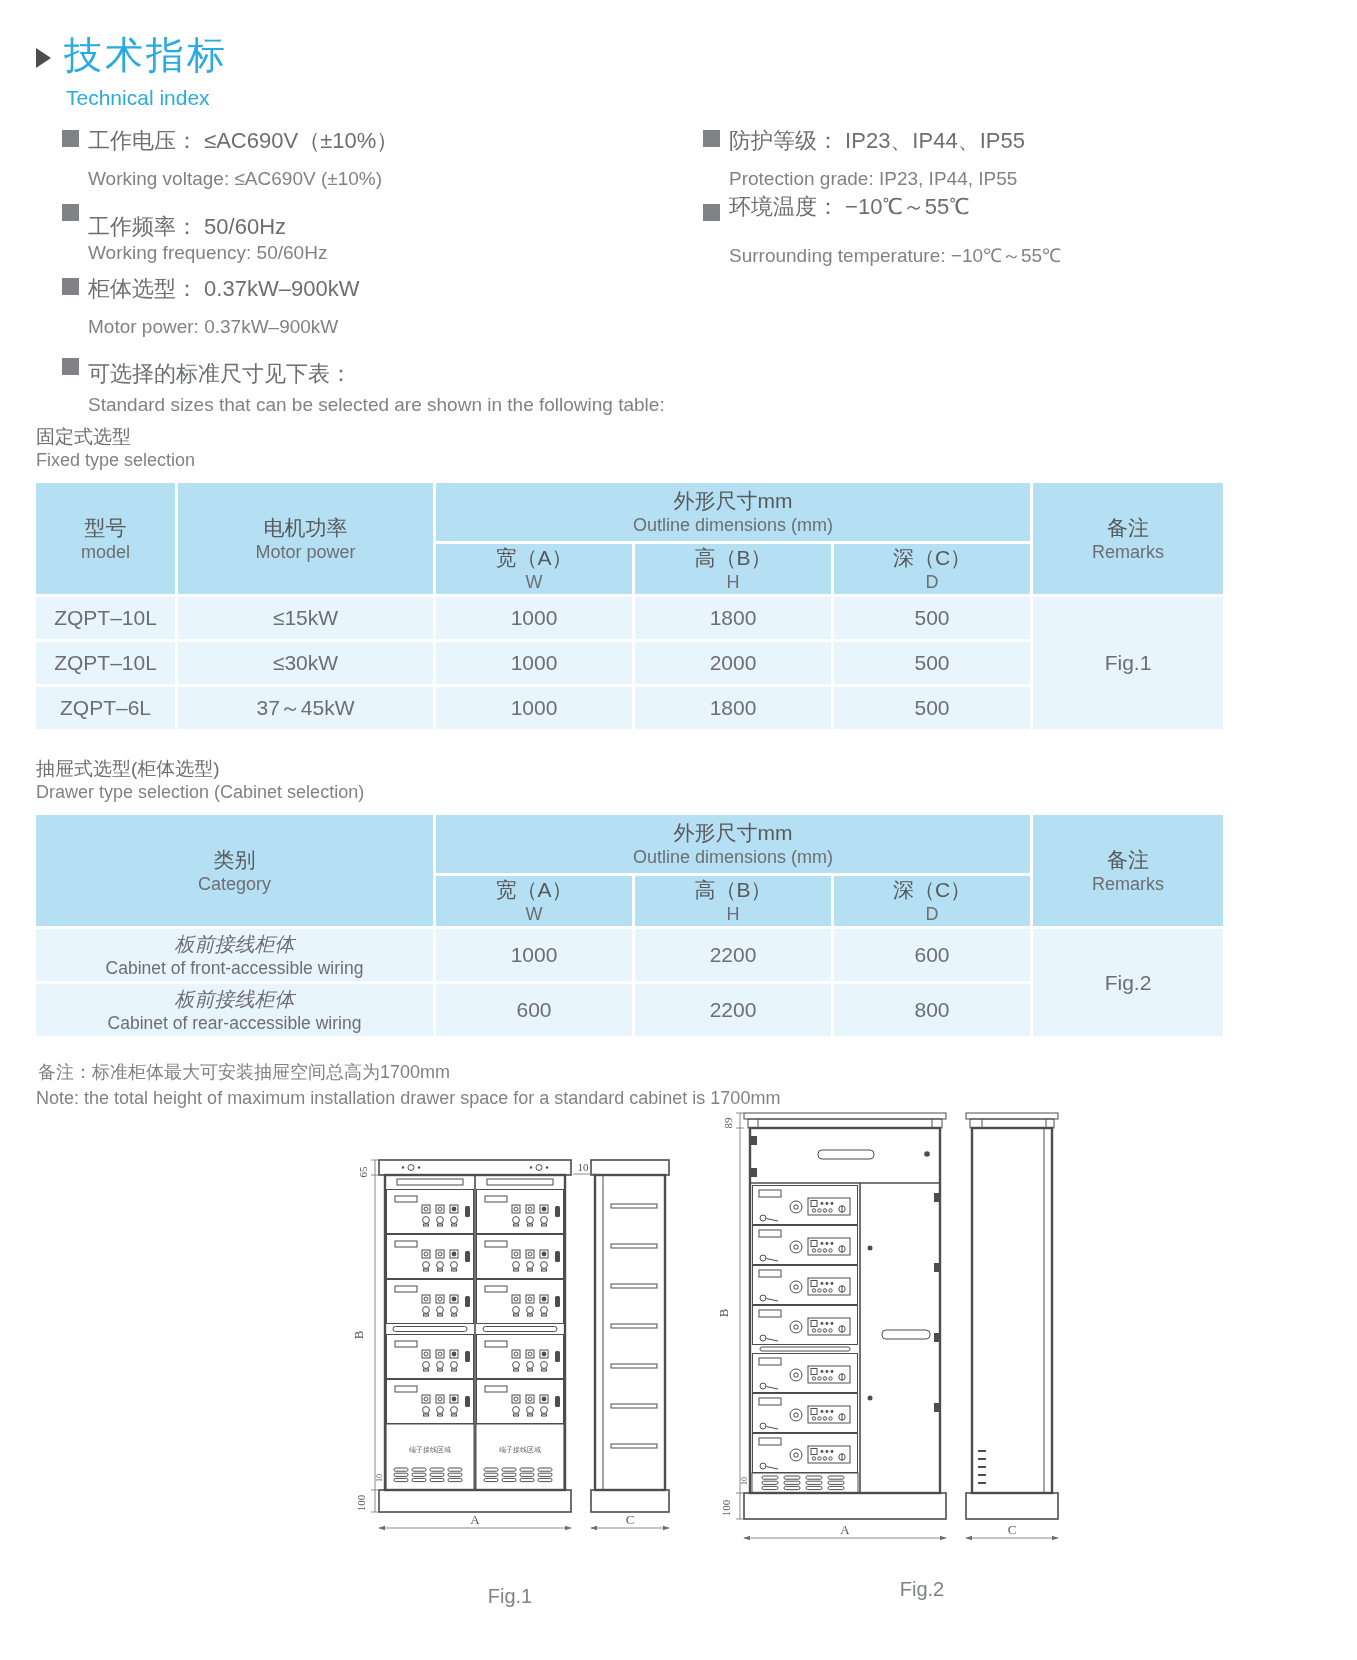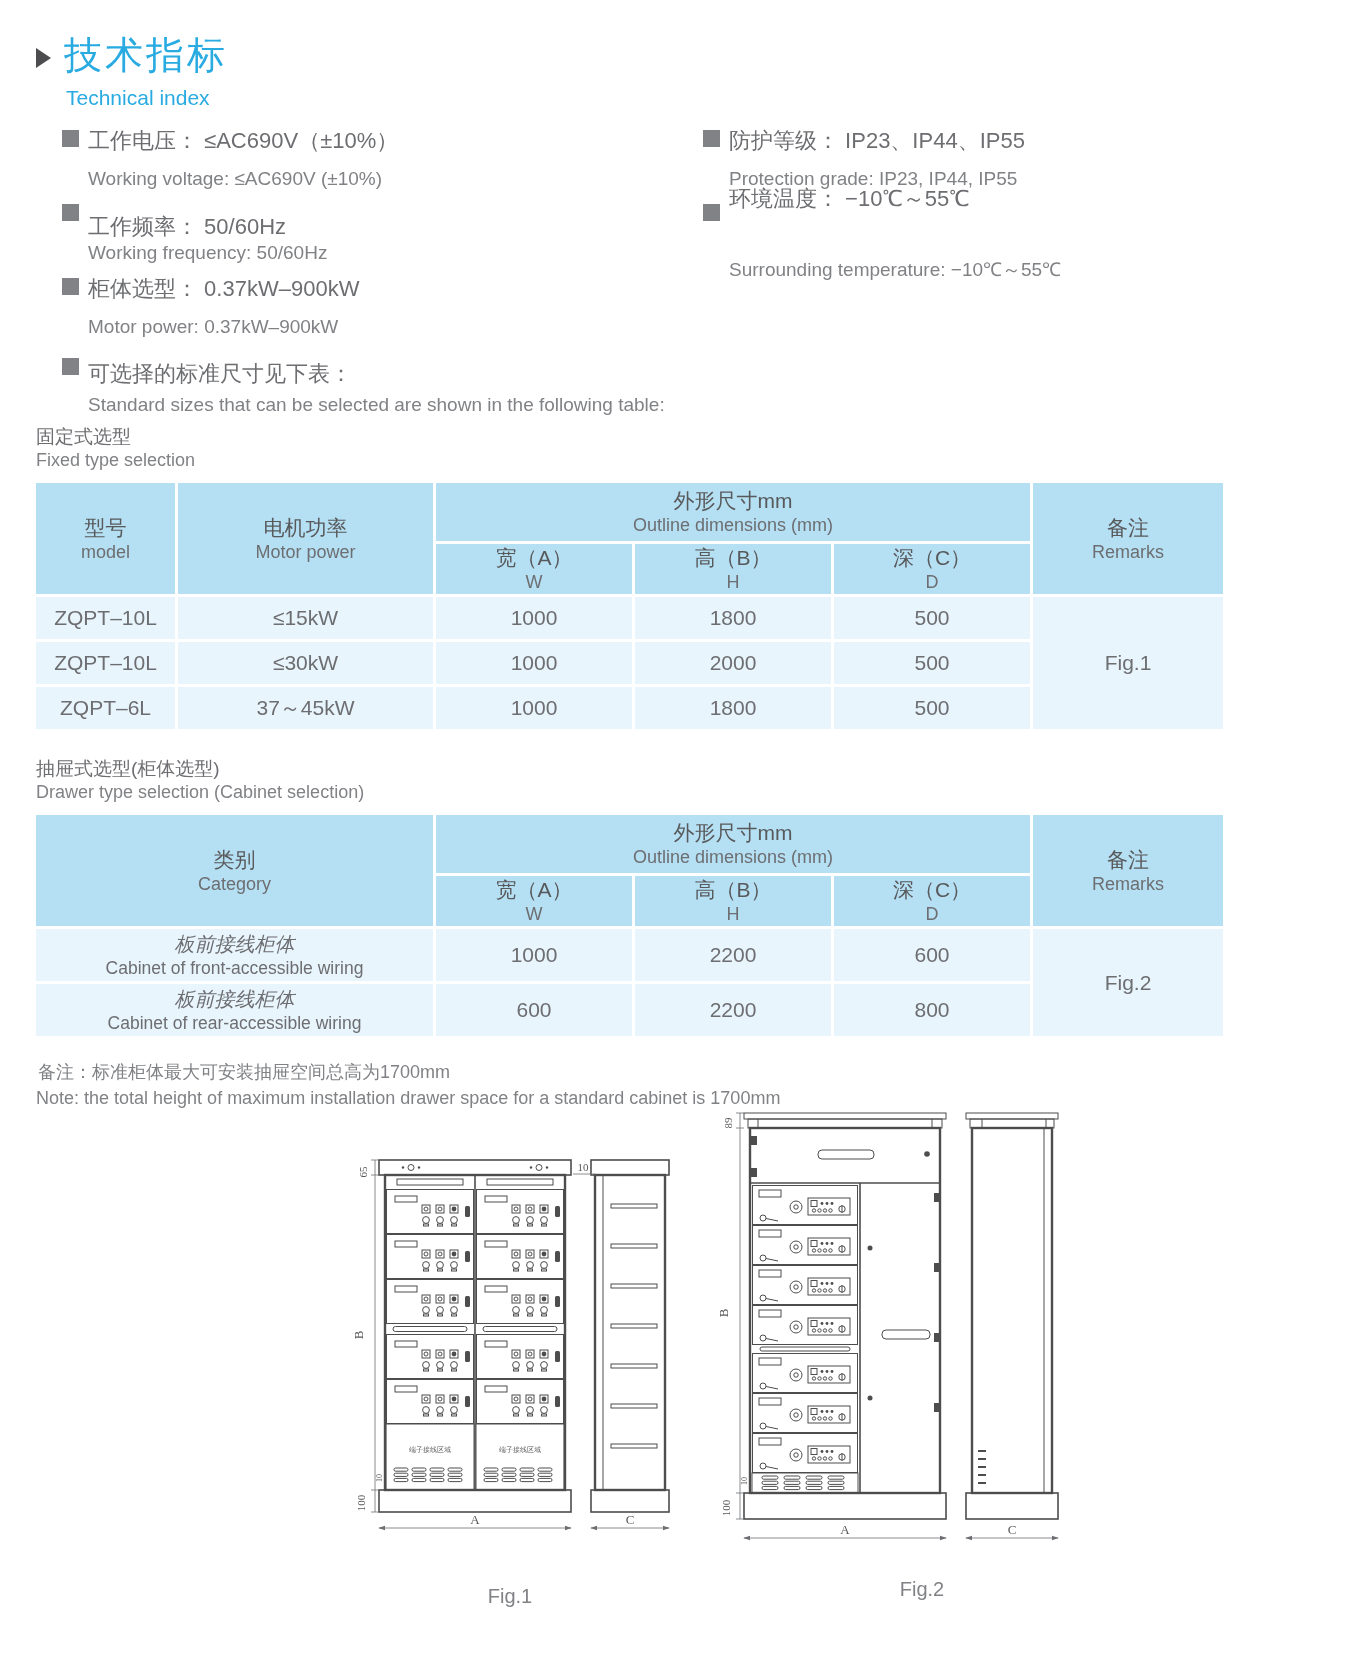--- a/index.html
+++ b/index.html
@@ -67,22 +67,22 @@
 
   <div class="abs sq" style="left:62px;top:278px;"></div>
   <div class="abs zh-line" style="left:88px;top:274px;">柜体选型： 0.37kW–900kW</div>
   <div class="abs en-line" style="left:88px;top:316px;">Motor power: 0.37kW–900kW</div>
 
   <div class="abs sq" style="left:703px;top:130px;"></div>
   <div class="abs zh-line" style="left:729px;top:126px;">防护等级： IP23、IP44、IP55</div>
   <div class="abs en-line" style="left:729px;top:168px;">Protection grade: IP23, IP44, IP55</div>
 
   <div class="abs sq" style="left:703px;top:204px;"></div>
-  <div class="abs zh-line" style="left:729px;top:184px;">环境温度： −10℃～55℃</div>
-  <div class="abs en-line" style="left:729px;top:256px;">Surrounding temperature: −10℃～55℃</div>
+  <div class="abs zh-line" style="left:729px;top:192px;">环境温度： −10℃～55℃</div>
+  <div class="abs en-line" style="left:729px;top:242px;">Surrounding temperature: −10℃～55℃</div>
 
   <div class="abs sq" style="left:62px;top:358px;"></div>
   <div class="abs zh-line" style="left:88px;top:359px;">可选择的标准尺寸见下表：</div>
   <div class="abs en-line" style="left:88px;top:394px;">Standard sizes that can be selected are shown in the following table:</div>
 
   <div class="abs sec-zh" style="left:36px;top:424px;">固定式选型</div>
   <div class="abs sec-en" style="left:36px;top:450px;">Fixed type selection</div>
 
   <table class="t" style="left:33px;top:480px;">
     <colgroup>

